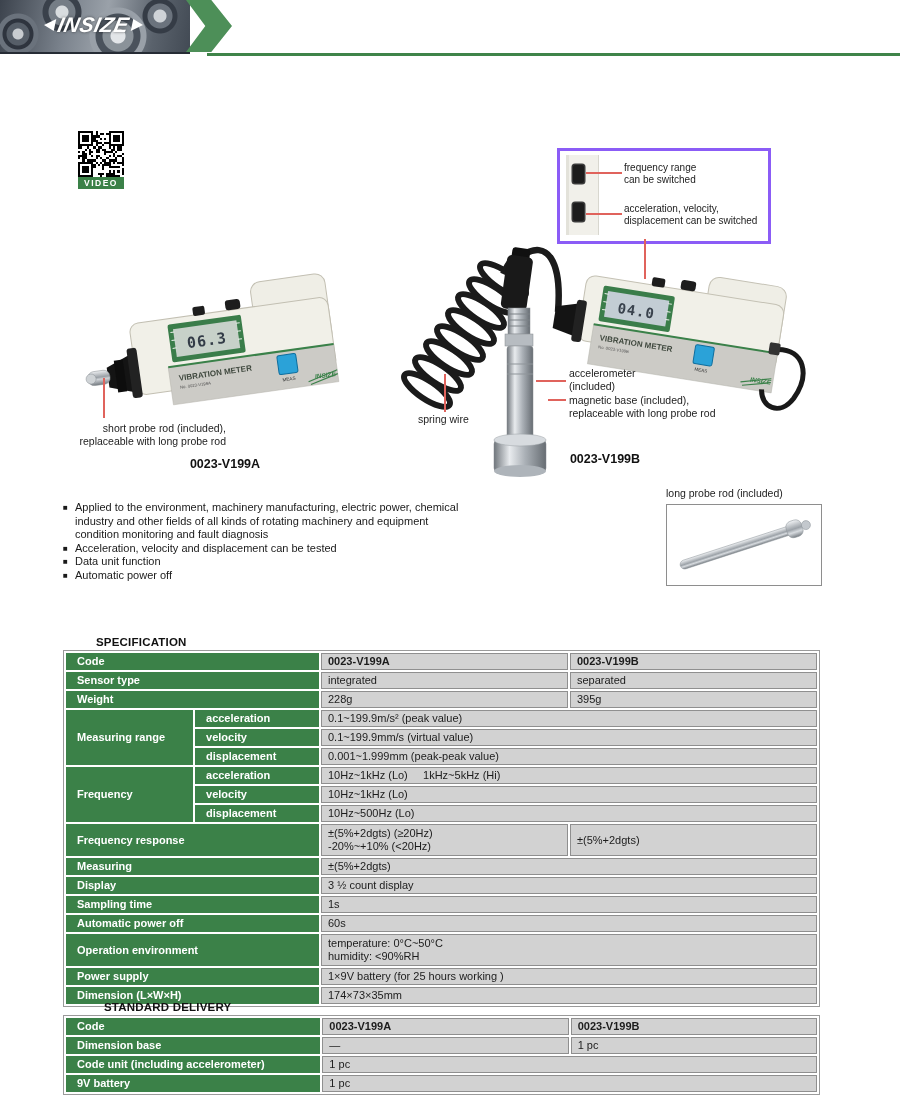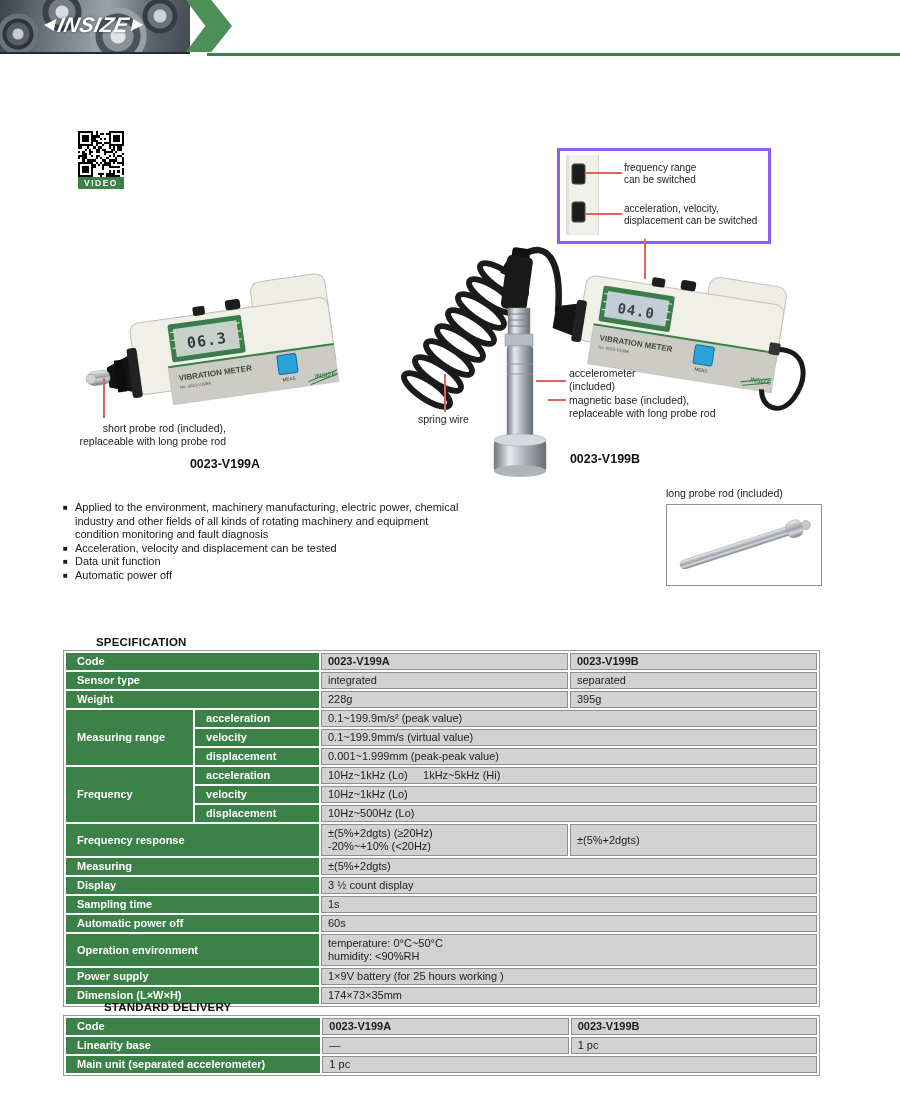--- a/index.html
+++ b/index.html
@@ -493,24 +493,28 @@
         <col style="width:245px">
         <col style="width:245px">
       </colgroup>
     <tbody>
         <tr>
       <td class="h">Code</td>
       <td class="v bold">0023-V199A</td>
       <td class="v bold">0023-V199B</td>
     </tr>
     <tr>
-      <td class="h">Linearity base</td>
+      <td class="h">Dimension base</td>
       <td class="v">—</td>
       <td class="v">1 pc</td>
     </tr>
     <tr>
-      <td class="h">Main unit (separated accelerometer)</td>
+      <td class="h">Code unit (including accelerometer)</td>
+      <td class="v" colspan="2">1 pc</td>
+    </tr>
+    <tr>
+      <td class="h">9V battery</td>
       <td class="v" colspan="2">1 pc</td>
     </tr>
   </tbody>
     </table>
 
 </div>
 
 </body></html>

